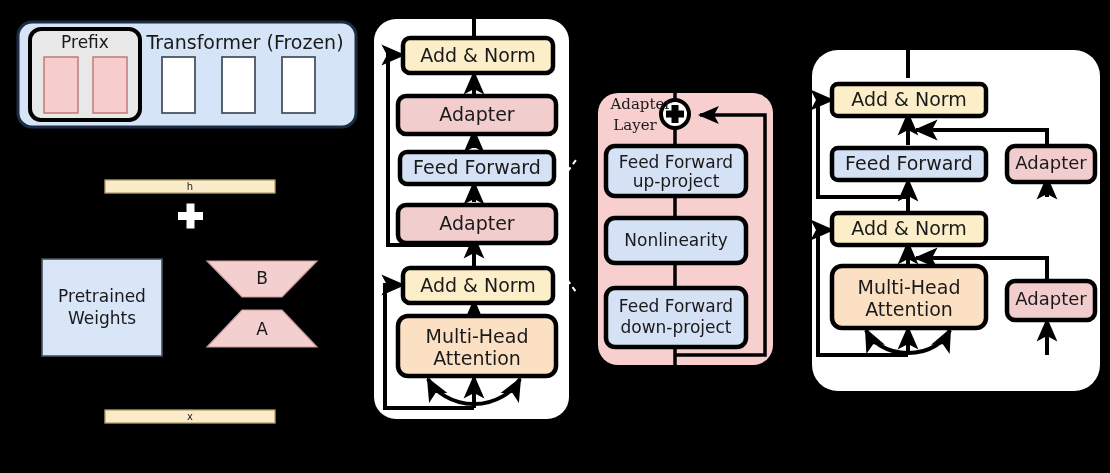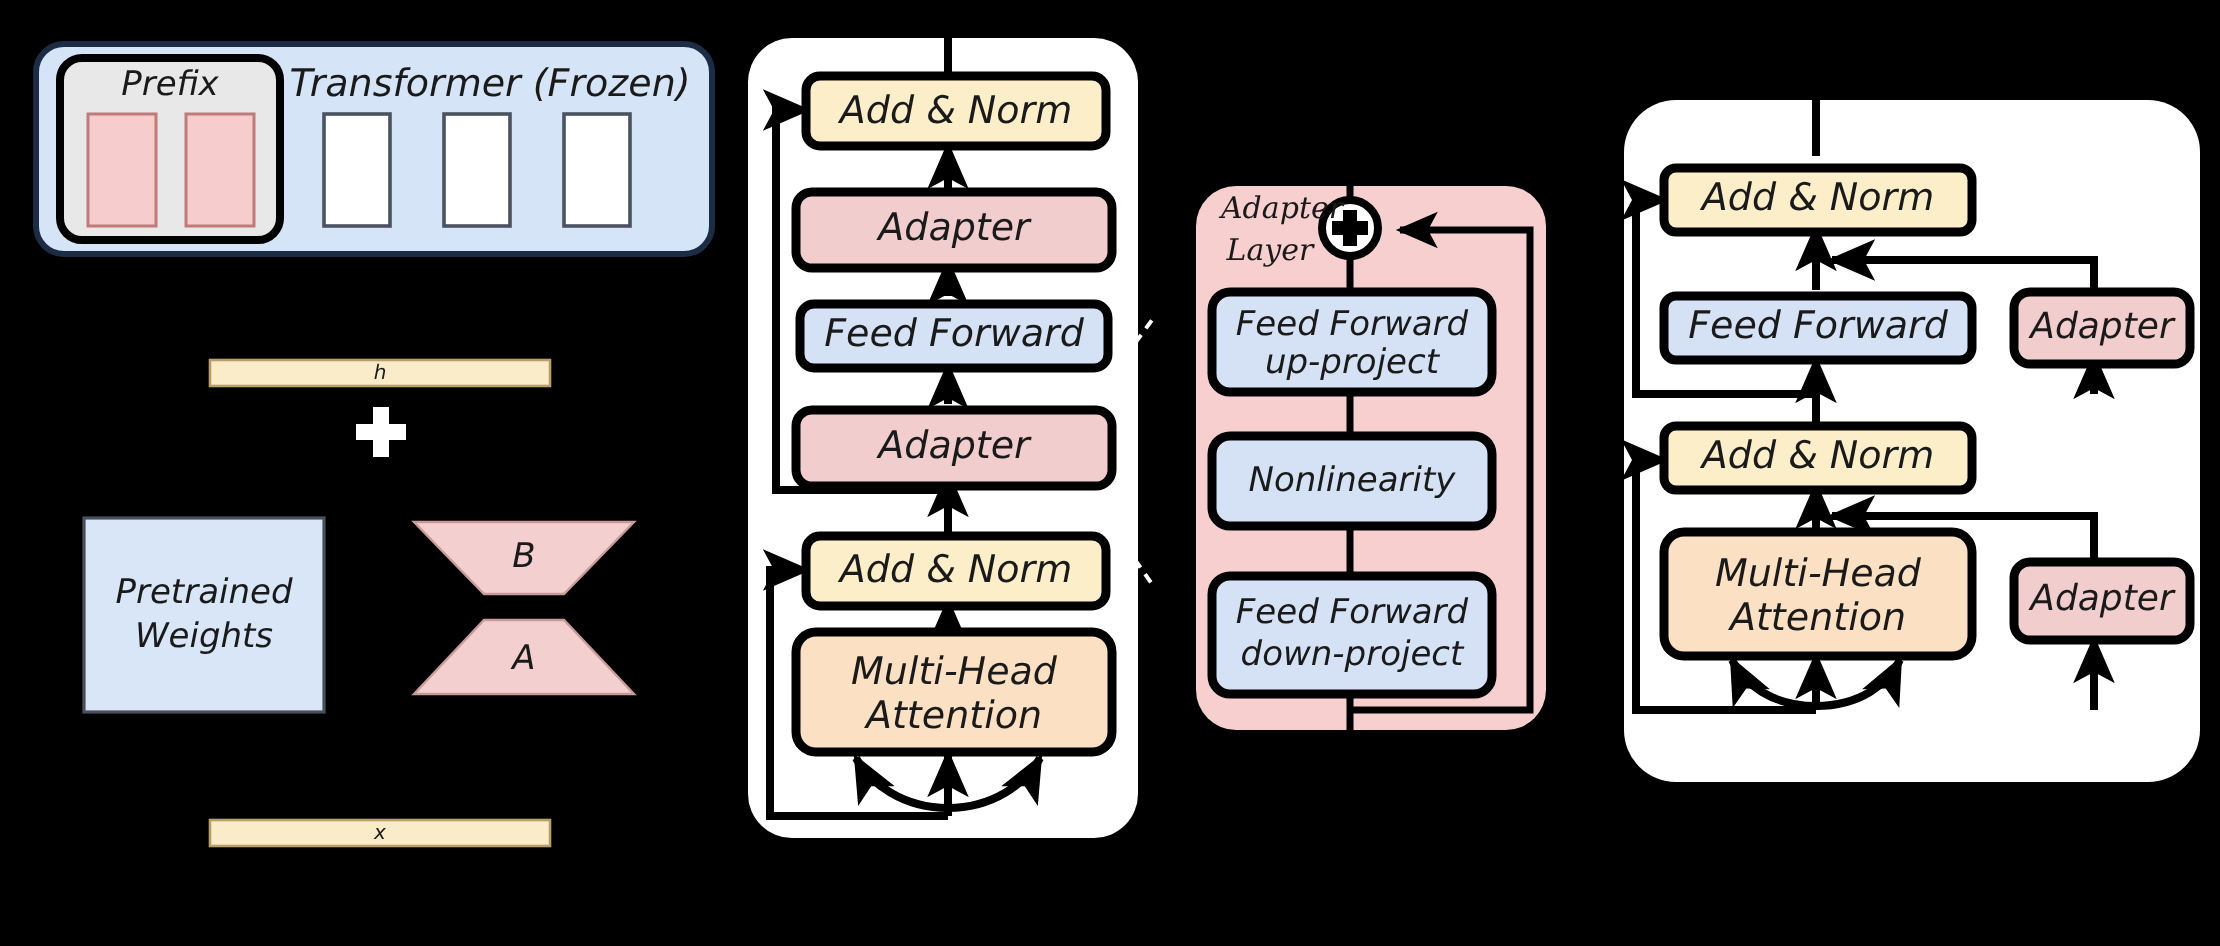--- a/index.html
+++ b/index.html
@@ -1,17 +1,17 @@
 <!DOCTYPE html>
 <html><head>
 <meta charset="utf-8">
 <style>
   html,body{margin:0;padding:0;background:#000;}
   body{width:1110px;height:473px;overflow:hidden;font-family:"DejaVu Sans",sans-serif;}
-  #stage{position:relative;width:998px;height:473px;background:#4d7c0f;font-style:italic;}
+  #stage{position:relative;width:998px;height:473px;background:#4d7c0f;}
   svg{display:block;}
   .lbl{font-family:"DejaVu Sans",sans-serif;fill:#1a1a1a;text-anchor:middle;dominant-baseline:middle;}
   .serif{font-family:"DejaVu Serif",serif;}
 </style>
 </head>
 <body>
 
 <div id="stage">
 <svg width="1110" height="473" viewBox="0 0 1110 473" xmlns="http://www.w3.org/2000/svg">
 

